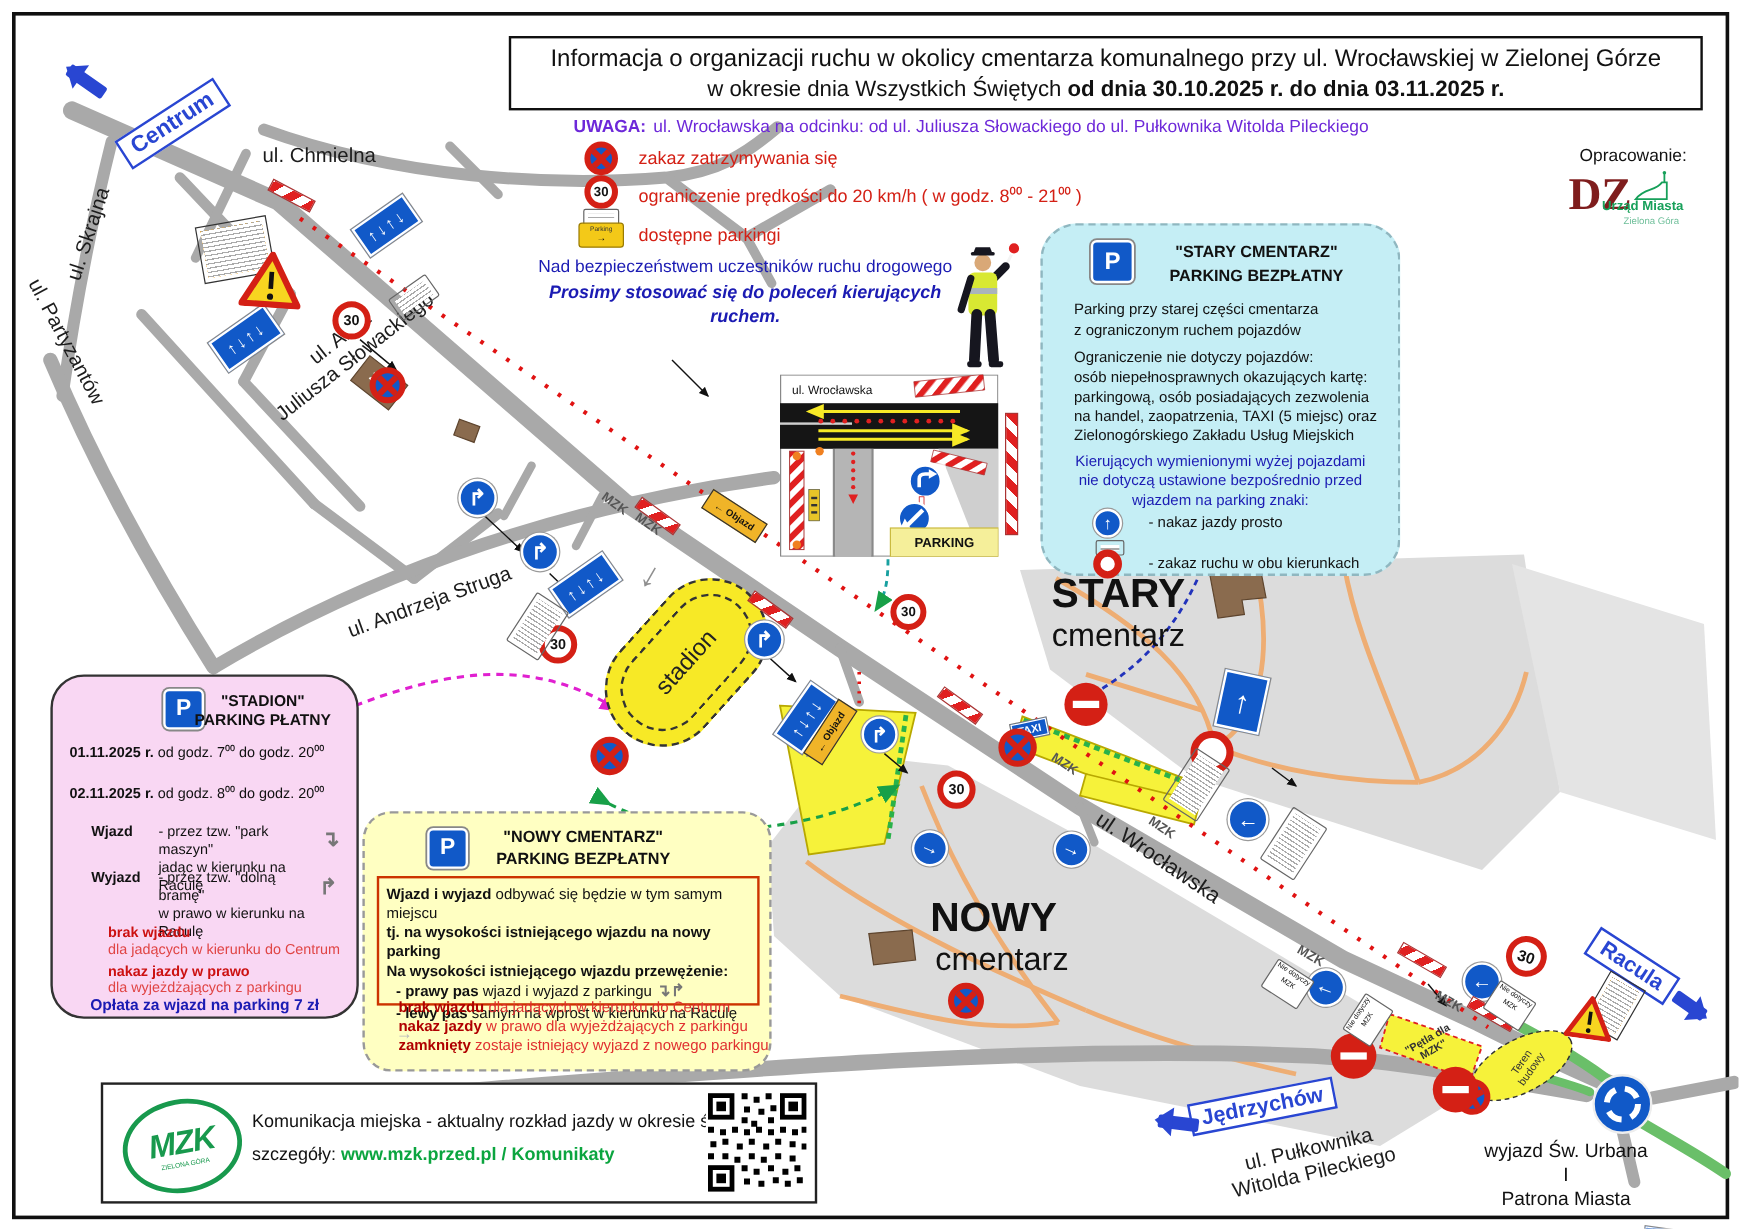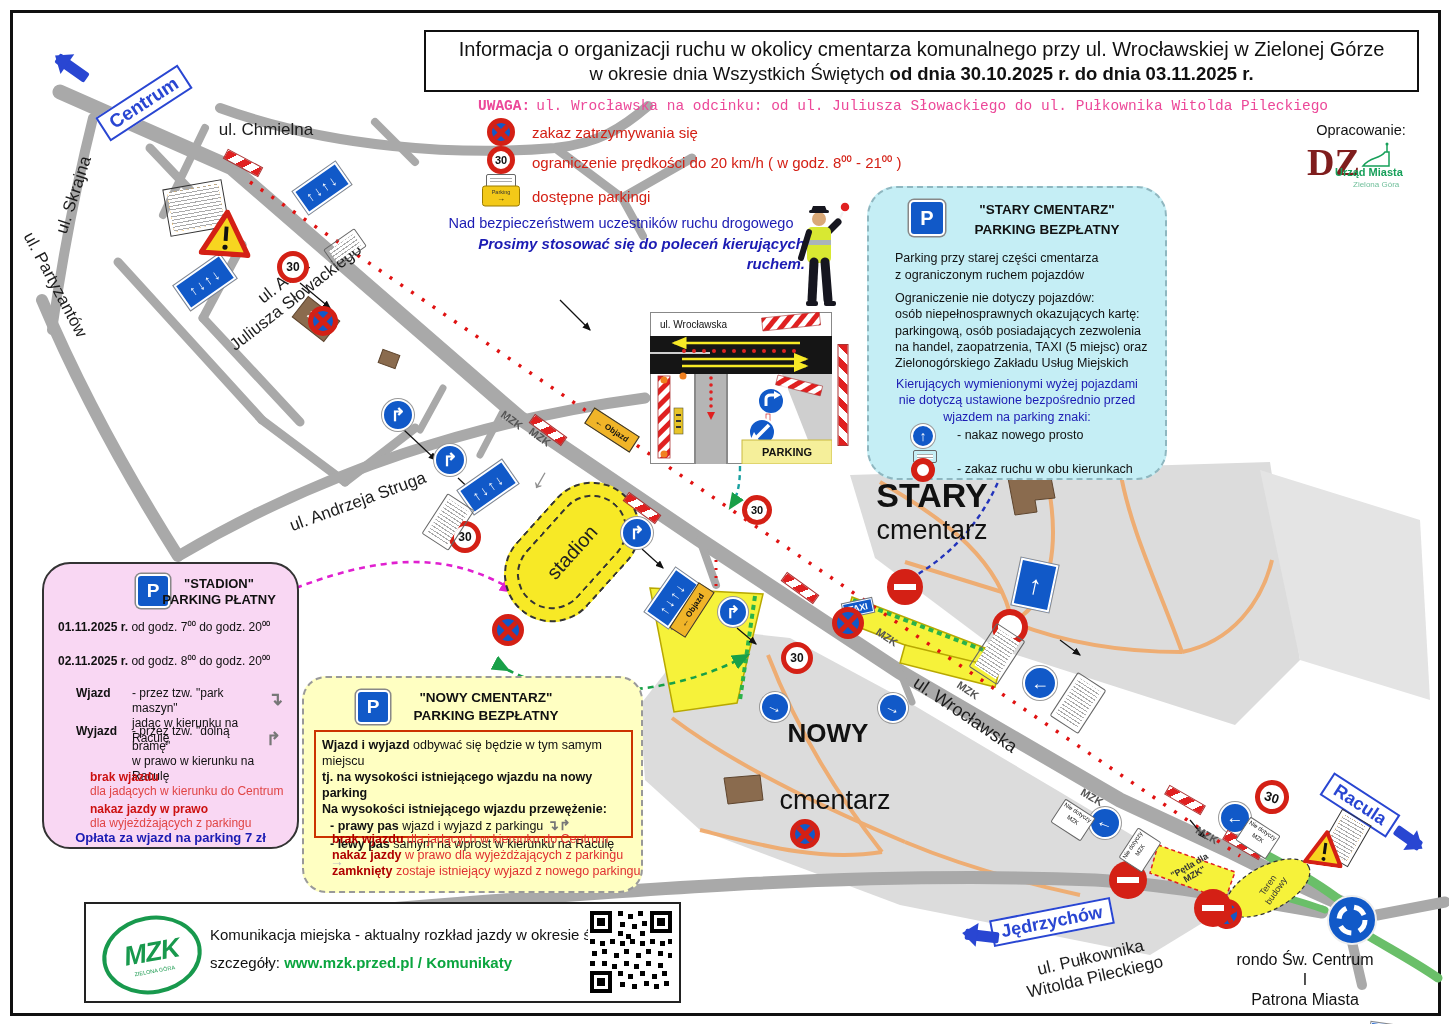--- a/index.html
+++ b/index.html
@@ -9,25 +9,25 @@
   .ctr{position:absolute;transform:translate(-50%,-50%);}
   .pre{white-space:pre-line;}
   #frame{left:10px;top:10px;width:1425px;height:1000px;border:3px solid #101010;}
   
   #title-box{left:424px;top:30px;width:991px;height:58px;border:2px solid #101010;background:#fff;
              display:flex;flex-direction:column;align-items:center;justify-content:center;line-height:1.3;}
   #title-box .t1{font-size:20px;}
   #title-box .t2{font-size:18.5px;}
   #title-box .t2 b{font-weight:bold;}
   .blue{color:#1b1bb3;}
-  #uwaga{left:478px;top:98px;font-size:14.5px;color:#ec4899;font-family:Liberation Mono, monospace;}
+  #uwaga{left:478px;top:98px;font-size:14.5px;color:#6d28d9;}
   #uwaga b{margin-right:6px;}
   .leg-row{position:absolute;font-size:15px;color:#d42015;}
   #police{left:437px;top:214px;width:368px;text-align:center;color:#1b1bb3;font-size:14.5px;line-height:1.35;}
-  #police .p3{font-weight:bold;font-style:italic;font-size:15px;text-align:right;}
+  #police .p3{font-weight:bold;font-style:italic;font-size:15px;}
   
   .s30{background:#fff;border:5px solid #d42015;border-radius:50%;display:flex;align-items:center;justify-content:center;
        font-weight:bold;color:#111;box-sizing:border-box;}
   .nostop{border-radius:50%;background:#1159c8;border:5px solid #d42015;box-sizing:border-box;position:relative;overflow:hidden;}
   .nostop:before,.nostop:after{content:"";position:absolute;left:-5px;right:-5px;top:50%;margin-top:-2.5px;height:5px;background:#d42015;}
   .nostop:before{transform:rotate(45deg);} .nostop:after{transform:rotate(-45deg);}
   .noentry{border-radius:50%;background:#d42015;display:flex;align-items:center;justify-content:center;}
   .noentry i{display:block;width:60%;height:18%;background:#fff;}
   .zakaz{border-radius:50%;background:#fff;border:6px solid #d42015;box-sizing:border-box;}
   .bluecirc{border-radius:50%;background:#1159c8;color:#fff;display:flex;align-items:center;justify-content:center;
@@ -334,21 +334,21 @@
     <div class="pre abs" style="left:26px;top:102px;line-height:1.3">Ograniczenie nie dotyczy pojazdów:
 osób niepełnosprawnych okazujących kartę:
 parkingową, osób posiadających zezwolenia
 na handel, zaopatrzenia, TAXI (5 miejsc) oraz
 Zielonogórskiego Zakładu Usług Miejskich</div>
     <div class="pre abs blue" style="left:18px;top:188px;width:260px;text-align:center;line-height:1.3">Kierujących wymienionymi wyżej pojazdami
 nie dotyczą ustawione bezpośrednio przed
 wjazdem na parking znaki:</div>
     <div class="bluecirc ar-up abs" style="left:42px;top:236px;width:24px;height:24px;font-size:14px"></div>
     <div class="board scrib abs" style="left:44px;top:262px;width:16px;height:5px"></div>
-    <div class="abs" style="left:88px;top:240px">- nakaz nowego prosto</div>
+    <div class="abs" style="left:88px;top:240px">- nakaz jazdy prosto</div>
     <div class="zakaz abs" style="left:42px;top:270px;width:24px;height:24px"></div>
     <div class="abs" style="left:88px;top:274px">- zakaz ruchu w obu kierunkach</div>
   </div>
 
   <div id="stadion-box" class="abs" style="z-index:7">
     <div class="pbox abs" style="left:92px;top:10px;width:30px;height:30px;font-size:19px">
         <span>P</span>
       </div>
     <div class="abs" style="left:110px;top:12px;width:130px;text-align:center;font-weight:bold;font-size:13px">"STADION"</div>
     <div class="abs" style="left:110px;top:28px;width:130px;text-align:center;font-weight:bold;font-size:13px">PARKING PŁATNY</div>
@@ -428,30 +428,30 @@
   <div class="street ctr" style="left:358px;top:502px;transform:translate(-50%,-50%) rotate(-20deg);z-index:3">ul. Andrzeja Struga</div>
   <div class="street ctr" style="left:965px;top:715px;transform:translate(-50%,-50%) rotate(34deg);font-size:18px;z-index:3">ul. Wrocławska</div>
 
   <div id="stadium" class="abs" style="z-index:2">
     <div class="inner"></div>
     <div class="lbl">stadion</div>
   </div>
 
   <div class="big-label ctr" style="left:932px;top:495px;font-size:34px;z-index:3">STARY</div>
   <div class="ctr" style="left:932px;top:530px;font-size:27px;z-index:3">cmentarz</div>
-  <div class="big-label ctr" style="left:828px;top:733px;font-size:26px;z-index:3">NOWY</div>
+  <div class="big-label ctr" style="left:828px;top:765px;font-size:34px;z-index:3">NOWY</div>
   <div class="ctr" style="left:835px;top:800px;font-size:27px;z-index:3">cmentarz</div>
 
   <div class="town ctr" style="left:1360px;top:805px;transform:translate(-50%,-50%) rotate(33deg);font-size:18px;z-index:3">Racula</div>
   <div class="arrowbar ctr" style="left:1408px;top:838px;width:30px;transform:translate(-50%,-50%) rotate(35deg);z-index:3"></div>
   <div class="town ctr" style="left:1052px;top:922px;transform:translate(-50%,-50%) rotate(-11deg);font-size:18px;z-index:3">Jędrzychów</div>
   <div class="arrowbar ctr" style="left:982px;top:936px;width:34px;transform:translate(-50%,-50%) rotate(187deg);z-index:3"></div>
   <div class="street ctr pre" style="left:1093px;top:968px;transform:translate(-50%,-50%) rotate(-13deg);text-align:center;line-height:1.2;z-index:3">ul. Pułkownika
 Witolda Pileckiego</div>
-  <div class="ctr pre" style="left:1305px;top:980px;font-size:16px;text-align:center;line-height:1.25;z-index:3">rondo Św. Centrum I
+  <div class="ctr pre" style="left:1305px;top:980px;font-size:16px;text-align:center;line-height:1.25;z-index:3">wyjazd Św. Urbana I
 Patrona Miasta</div>
 
   <div class="taxi ctr" style="left:858px;top:608px;transform:translate(-50%,-50%) rotate(-12deg);z-index:4">TAXI</div>
   <div class="ctr" style="left:316px;top:319px;transform:translate(-50%,-50%) rotate(38deg);color:#fff;font-size:10px;font-weight:bold;z-index:4">ZST</div>
   <div class="ctr pre mzk-road" style="left:1192px;top:870px;transform:translate(-50%,-50%) rotate(-30deg);font-size:9px;color:#333;text-align:center;z-index:4">"Pętla dla
 MZK"</div>
   <div class="ctr pre" style="left:1272px;top:888px;transform:translate(-50%,-50%) rotate(-55deg);font-size:9px;color:#333;text-align:center;z-index:4">Teren
 budowy</div>
 
   <div class="mzk-road ctr" style="left:512px;top:420px;transform:translate(-50%,-50%) rotate(36deg);z-index:3">MZK</div>

